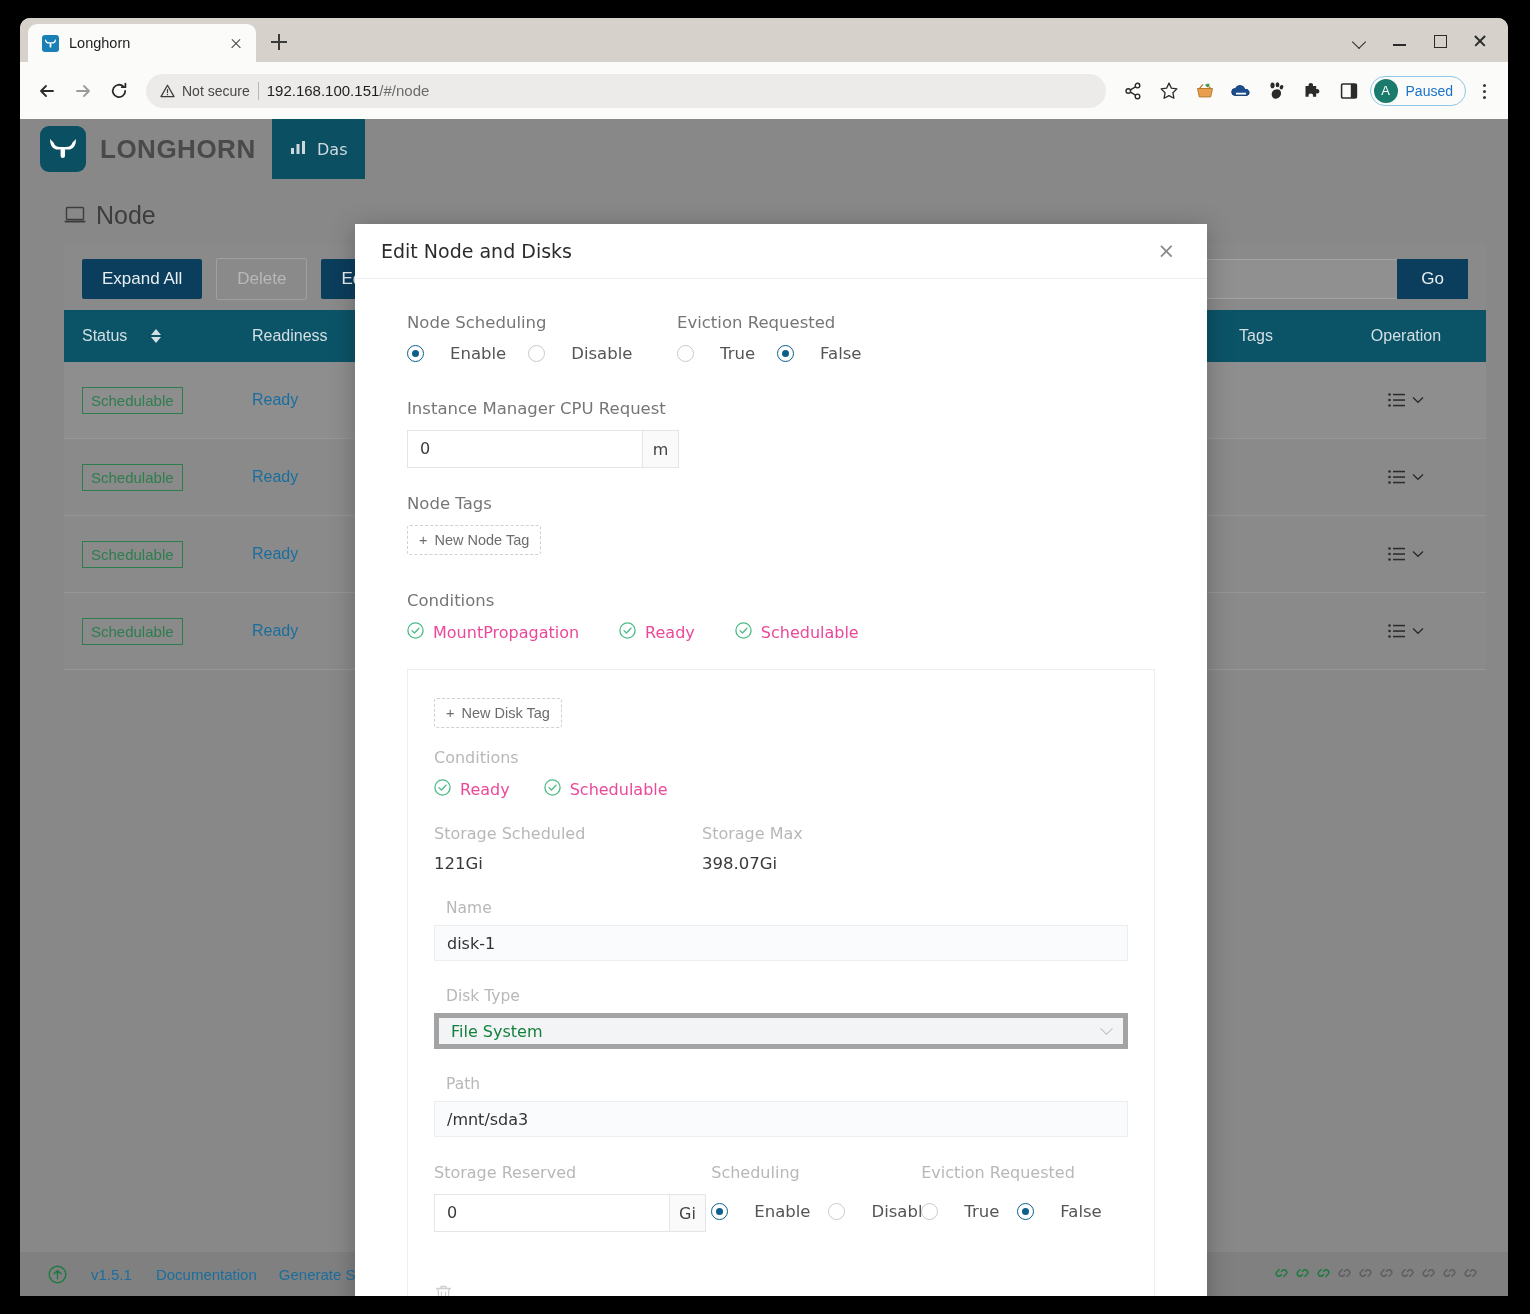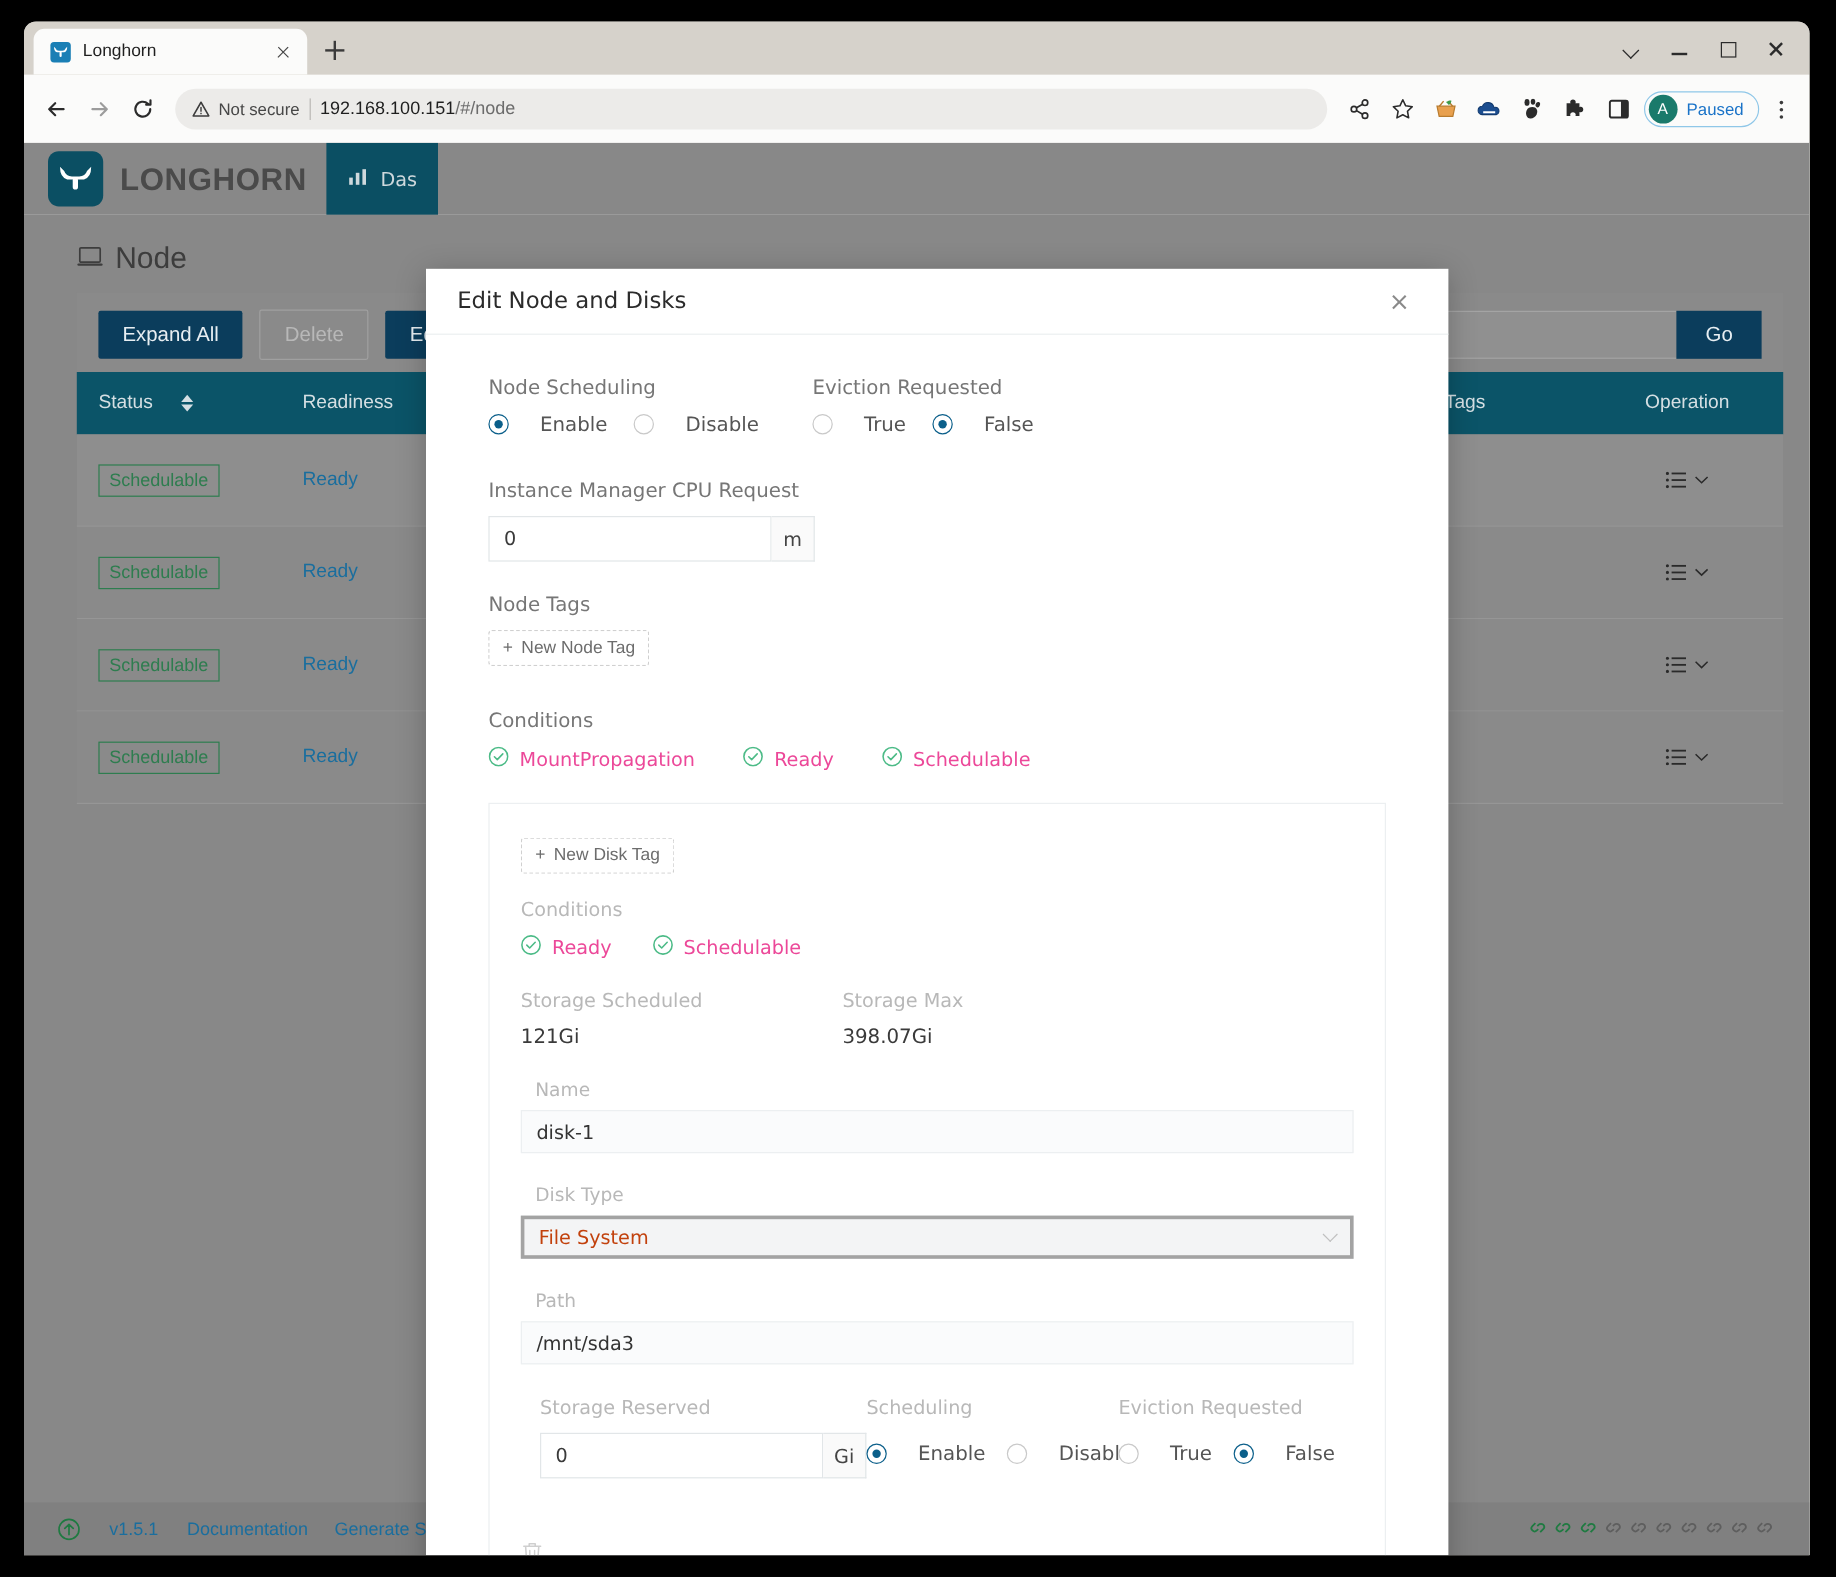--- a/index.html
+++ b/index.html
@@ -253,30 +253,30 @@
   .muted-lbl { color:#b8b8b8; font-size: 16px; }
   .storage-row { display:flex; margin-top: 24px; }
   .storage-col { width: 268px; }
   .storage-val { color:#3a3a3a; font-size: 16.5px; margin-top: 11px; }
   .ff-label { color:#b8b8b8; font-size: 15.5px; margin: 26px 0 8px 12px; }
   .ff-input {
     width: 100%; height: 36px; background:#fafbfc; border:1px solid #eceff1;
     padding: 0 12px; font-size: 16px; color:#333; display:flex; align-items:center;
   }
   .ff-select {
-    width: 100%; height: 36px; background:#f3f4f5; border:3px solid #a3a3a3;
-    padding: 0 12px; font-size: 16px; color:#c2410c; display:flex; align-items:center;
+    width: 100%; height: 36px; background:#f3f4f5; border:5px solid #a3a3a3;
+    padding: 0 12px; font-size: 16px; color:#15803d; display:flex; align-items:center;
   }
   .ff-select .chev {
     margin-left:auto; width:9px; height:9px;
     border-right:1.4px solid #c0c0c0; border-bottom:1.4px solid #c0c0c0;
     transform: rotate(45deg) translate(-2px,-2px);
   }
   .bottom-row { display:flex; margin-top: 26px; align-items:flex-start; }
-  .bcol1 { width: 295px; margin-left: 16px; }
+  .bcol1 { width: 295px; }
   .bcol2 { width: 210px; }
   .bcol3 { width: 220px; }
   .trash { margin-top: 52px; color:#cfcfcf; }
 </style>
 </head>
 <body>
 
 <div class="screen">
   <div class="browser">
 
@@ -443,21 +443,21 @@
                 <span>Status</span>
                 <span class="sort-arrows">
                     <i class="up"></i>
                     <i class="dn"></i>
                   </span>
               </div>
               <div class="th" style="width:210px">
                 <span>Readiness</span>
               </div>
               <div class="th" style="flex:1 1 auto"></div>
-              <div class="th" style="width:140px;justify-content:flex-start">
+              <div class="th" style="width:140px;justify-content:center">
                 <span>Tags</span>
               </div>
               <div class="th" style="width:160px;justify-content:center">
                 <span>Operation</span>
               </div>
             </div>
 
             <div class="lh-row first">
               <div class="th" style="width:170px">
                   <span class="badge-sched">Schedulable</span>

